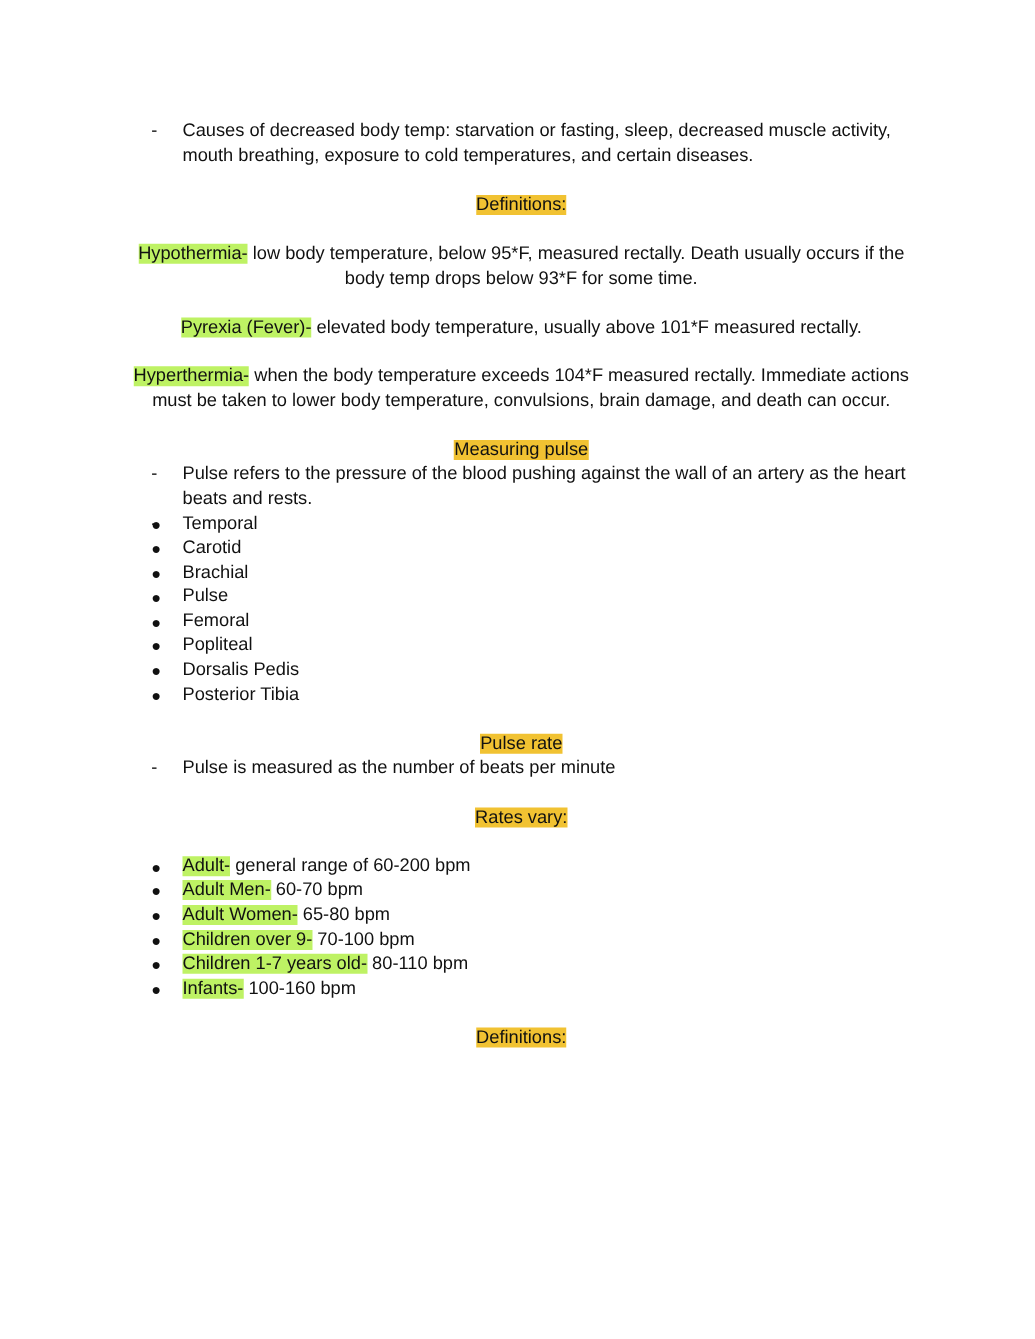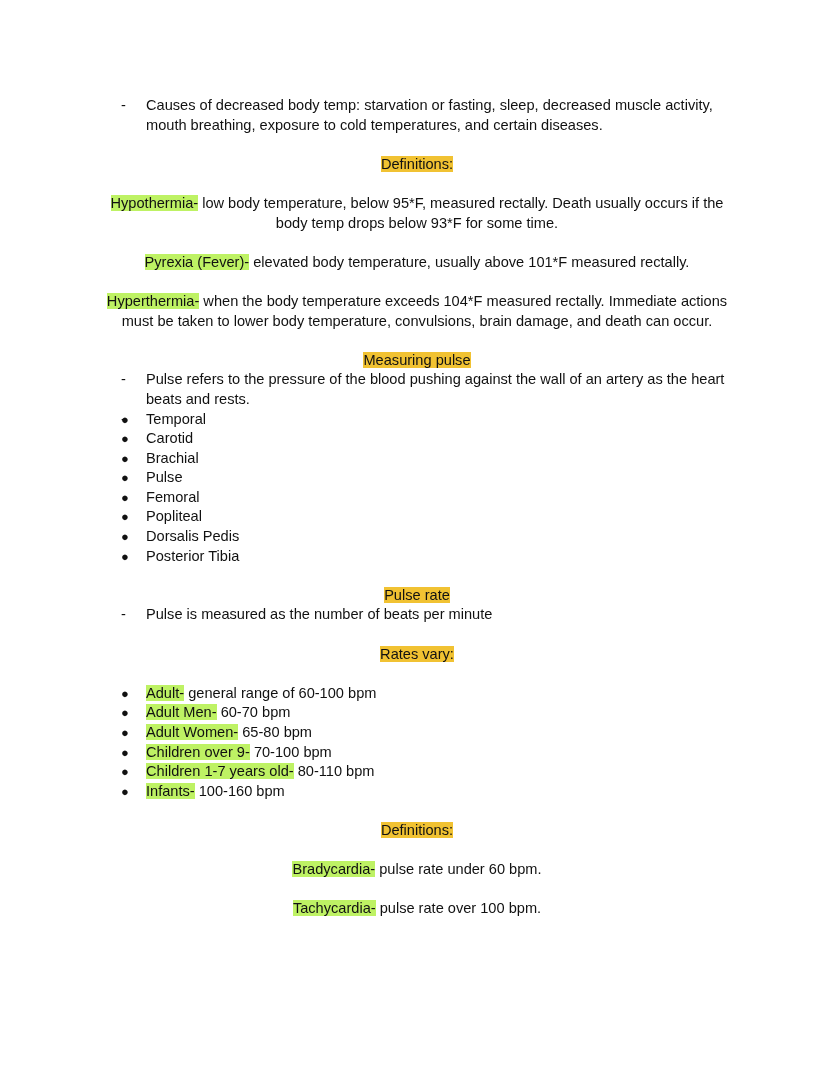--- a/index.html
+++ b/index.html
@@ -63,32 +63,26 @@
   <div class="line"><span class="hl-head">Pulse rate</span></div>
   <div class="item">
     <span class="marker dash-marker">-</span>
     <span>Pulse is measured as the number of beats per minute</span>
   </div>
   <div class="gap"></div>
 
   <div class="line"><span class="hl-head">Rates vary:</span></div>
   <div class="gap"></div>
 
-  <div class="item"><span class="marker bullet-marker">●</span><span class="hl-term">Adult-</span><span> general range of 60-100 bpm</span></div>
+  <div class="item"><span class="marker bullet-marker">●</span><span class="hl-term">Adult-</span><span> general range of 60-200 bpm</span></div>
   <div class="item"><span class="marker bullet-marker">●</span><span class="hl-term">Adult Men-</span><span> 60-70 bpm</span></div>
   <div class="item"><span class="marker bullet-marker">●</span><span class="hl-term">Adult Women-</span><span> 65-80 bpm</span></div>
   <div class="item"><span class="marker bullet-marker">●</span><span class="hl-term">Children over 9-</span><span> 70-100 bpm</span></div>
   <div class="item"><span class="marker bullet-marker">●</span><span class="hl-term">Children 1-7 years old-</span><span> 80-110 bpm</span></div>
   <div class="item"><span class="marker bullet-marker">●</span><span class="hl-term">Infants-</span><span> 100-160 bpm</span></div>
   <div class="gap"></div>
 
   <div class="line"><span class="hl-head">Definitions:</span></div>
   <div class="gap"></div>
 
-  <div class="line">
-    <span class="hl-term">Bradycardia-</span><span> pulse rate under 60 bpm.</span>
-  </div>
   <div class="gap"></div>
-  <div class="line">
-    <span class="hl-term">Tachycardia-</span><span> pulse rate over 100 bpm.</span>
-  </div>
 
 </div>
 
 </body></html>

